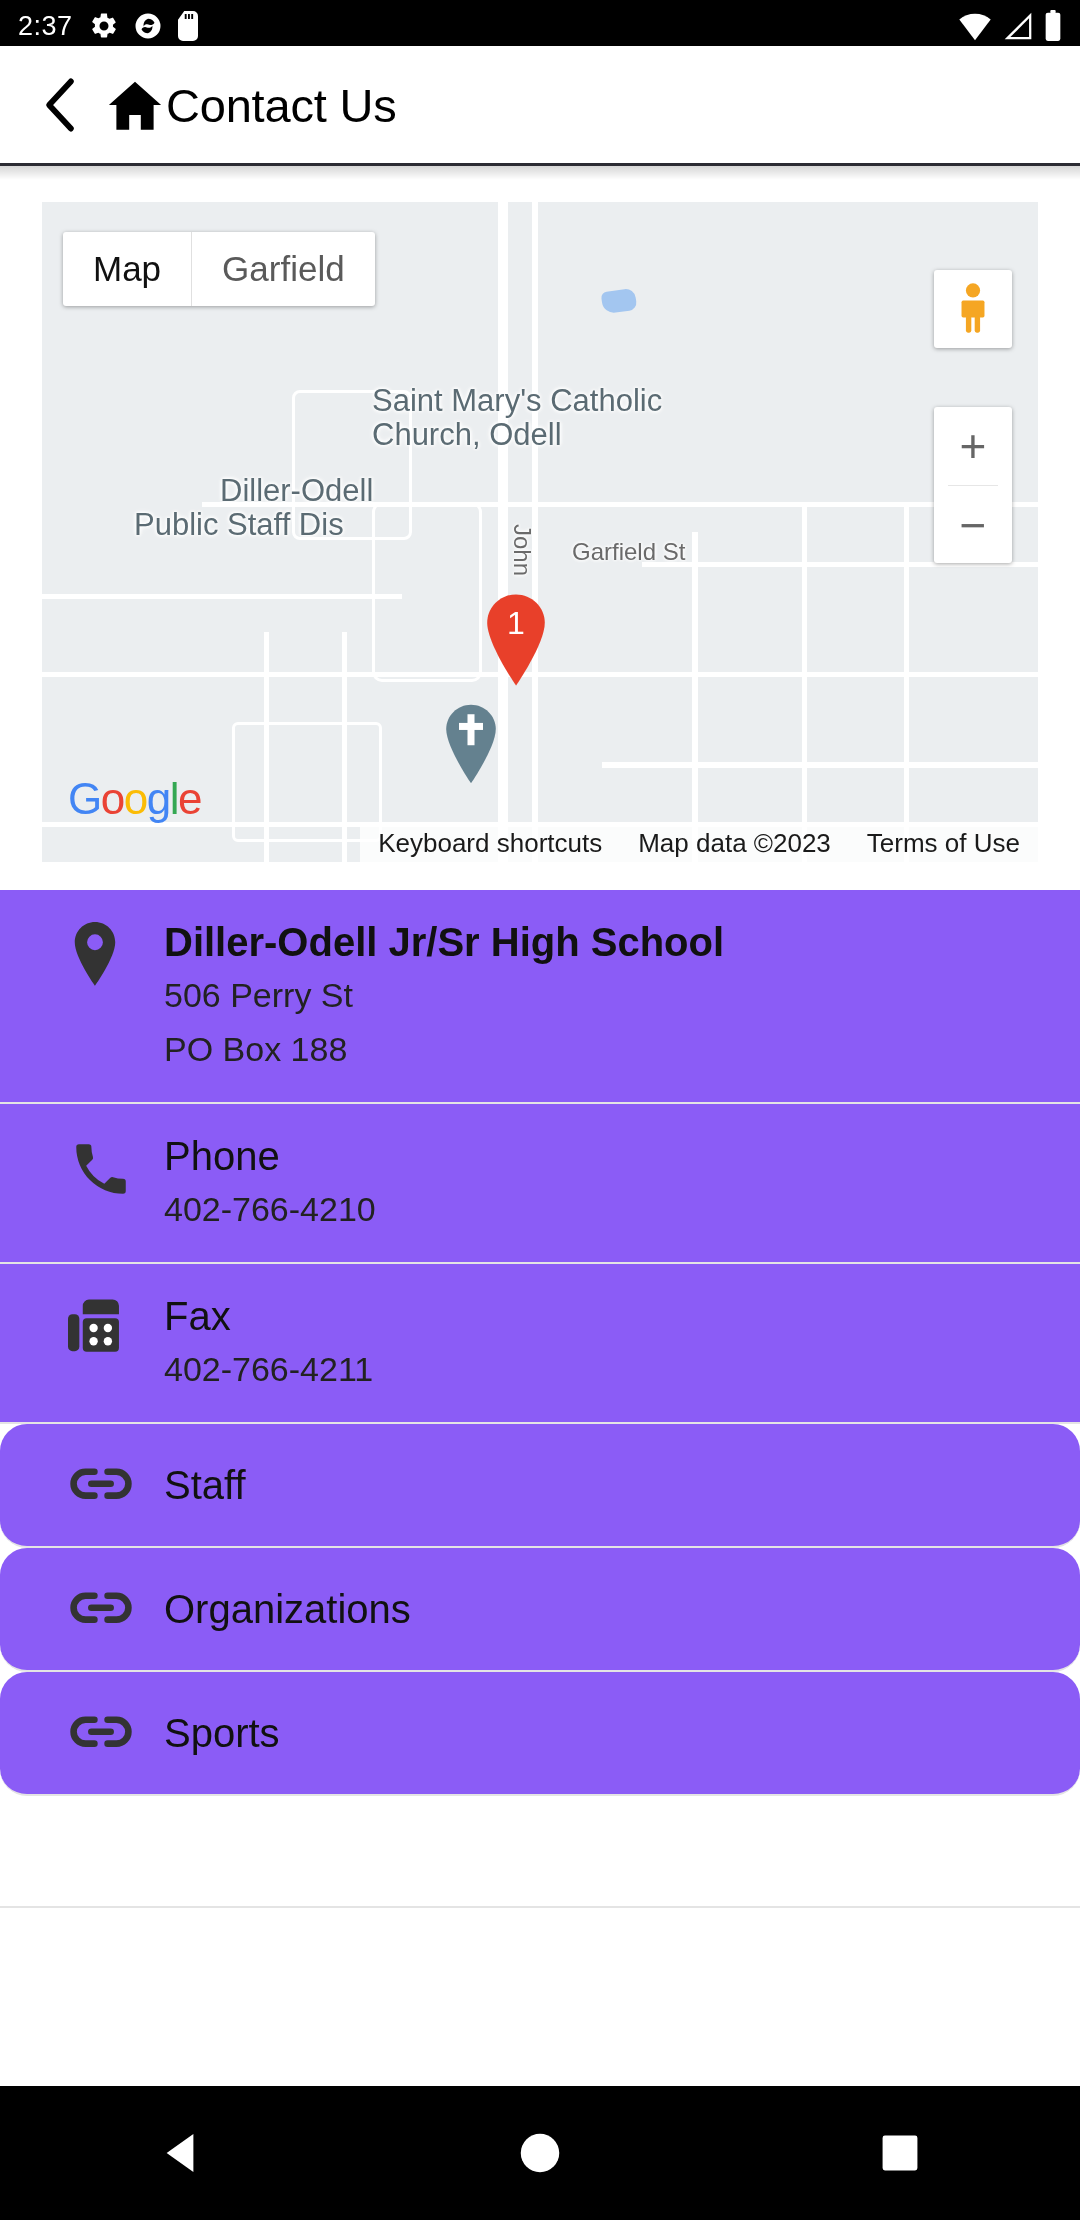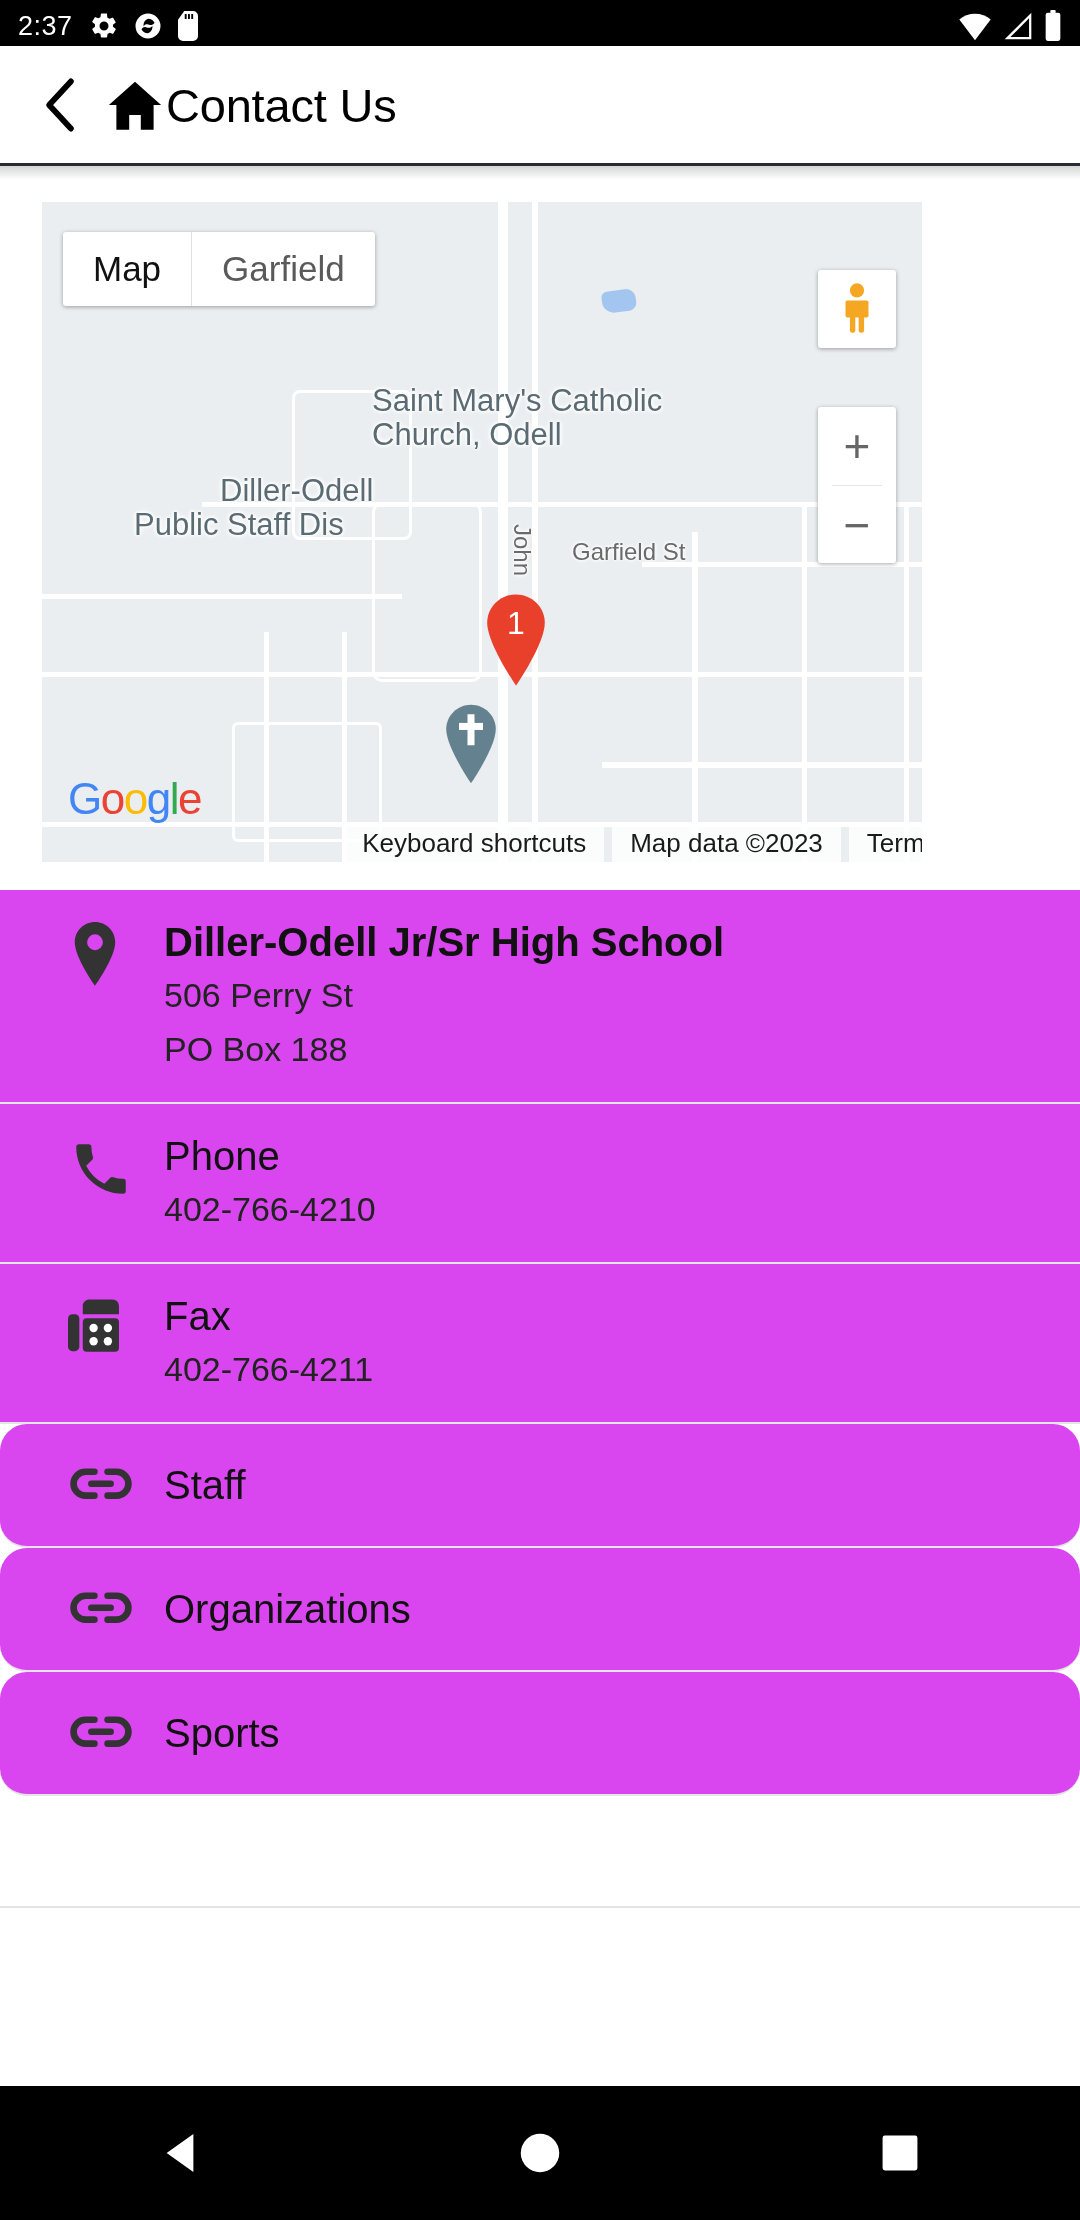--- a/index.html
+++ b/index.html
@@ -36,21 +36,21 @@
   .appbar-divider {
     position: absolute; top: 163px; left: 0; width: 1080px; height: 3px; background: #2b2b33;
   }
   .appbar-shadow {
     position: absolute; top: 166px; left: 0; width: 1080px; height: 14px;
     background: linear-gradient(to bottom, rgba(0,0,0,.16), rgba(0,0,0,0));
   }
 
   
   .map-wrap {
-    position: absolute; top: 202px; left: 42px; width: 880px; height: 660px;
+    position: absolute; top: 202px; left: 42px; width: 996px; height: 660px;
     background: #8b5cf6; overflow: hidden;
   }
   .map-canvas { position: absolute; inset: 0; background: #ebeef0; }
 
   
   .road { position: absolute; background: #ffffff; }
   .road-outline { position: absolute; border: 3px solid #ffffff; background: transparent; }
 
   .water { position: absolute; background: #a3c6f0; }
 
@@ -107,33 +107,33 @@
 
   
   .glogo { position: absolute; left: 26px; bottom: 38px; z-index: 18; display: flex; }
   .glogo span { font-size: 44px; font-family: "Liberation Sans", sans-serif; font-weight: 500; letter-spacing: -1.5px; }
   .g-b { color:#4285F4; } .g-r { color:#EA4335; } .g-y { color:#FBBC05; } .g-g { color:#34A853; }
 
   
   .attrib {
     position: absolute; left: 0; bottom: 0; width: 996px; height: 38px;
     display: flex; align-items: center; justify-content: flex-end;
-    gap: 8px; z-index: 18;
+    gap: 0; z-index: 18;
   }
   .attrib .att-item {
     font-size: 26px; color: #1a1a1a; padding: 0 18px;
     background: rgba(255,255,255,.80); height: 38px; line-height: 38px; white-space: nowrap;
   }
 
   
   .list { position: absolute; top: 890px; left: 0; width: 1080px; }
   .row {
     position: relative; display: flex; align-items: flex-start;
     padding: 26px 30px 26px 68px; border-bottom: 2px solid #e4e4e4;
-    background: #d946ef; min-height: 100px;
+    background: #8b5cf6; min-height: 100px;
   }
   .row-icon { width: 92px; flex: 0 0 92px; display: flex; align-items: flex-start; justify-content: flex-start; padding-top: 6px; }
   .row-body { flex: 1; padding-left: 4px; }
   .row-title { font-size: 40px; color: #111; line-height: 52px; }
   .row-title.bold { font-weight: 700; }
   .row-sub { font-size: 34px; color: #222; line-height: 54px; }
   .row.link-row { align-items: center; min-height: 124px; padding-top: 30px; padding-bottom: 30px; border-radius: 27px; }
   .row.link-row .row-icon { padding-top: 0; align-items: center; }
   .row.link-row .row-title { font-size: 40px; }
 

